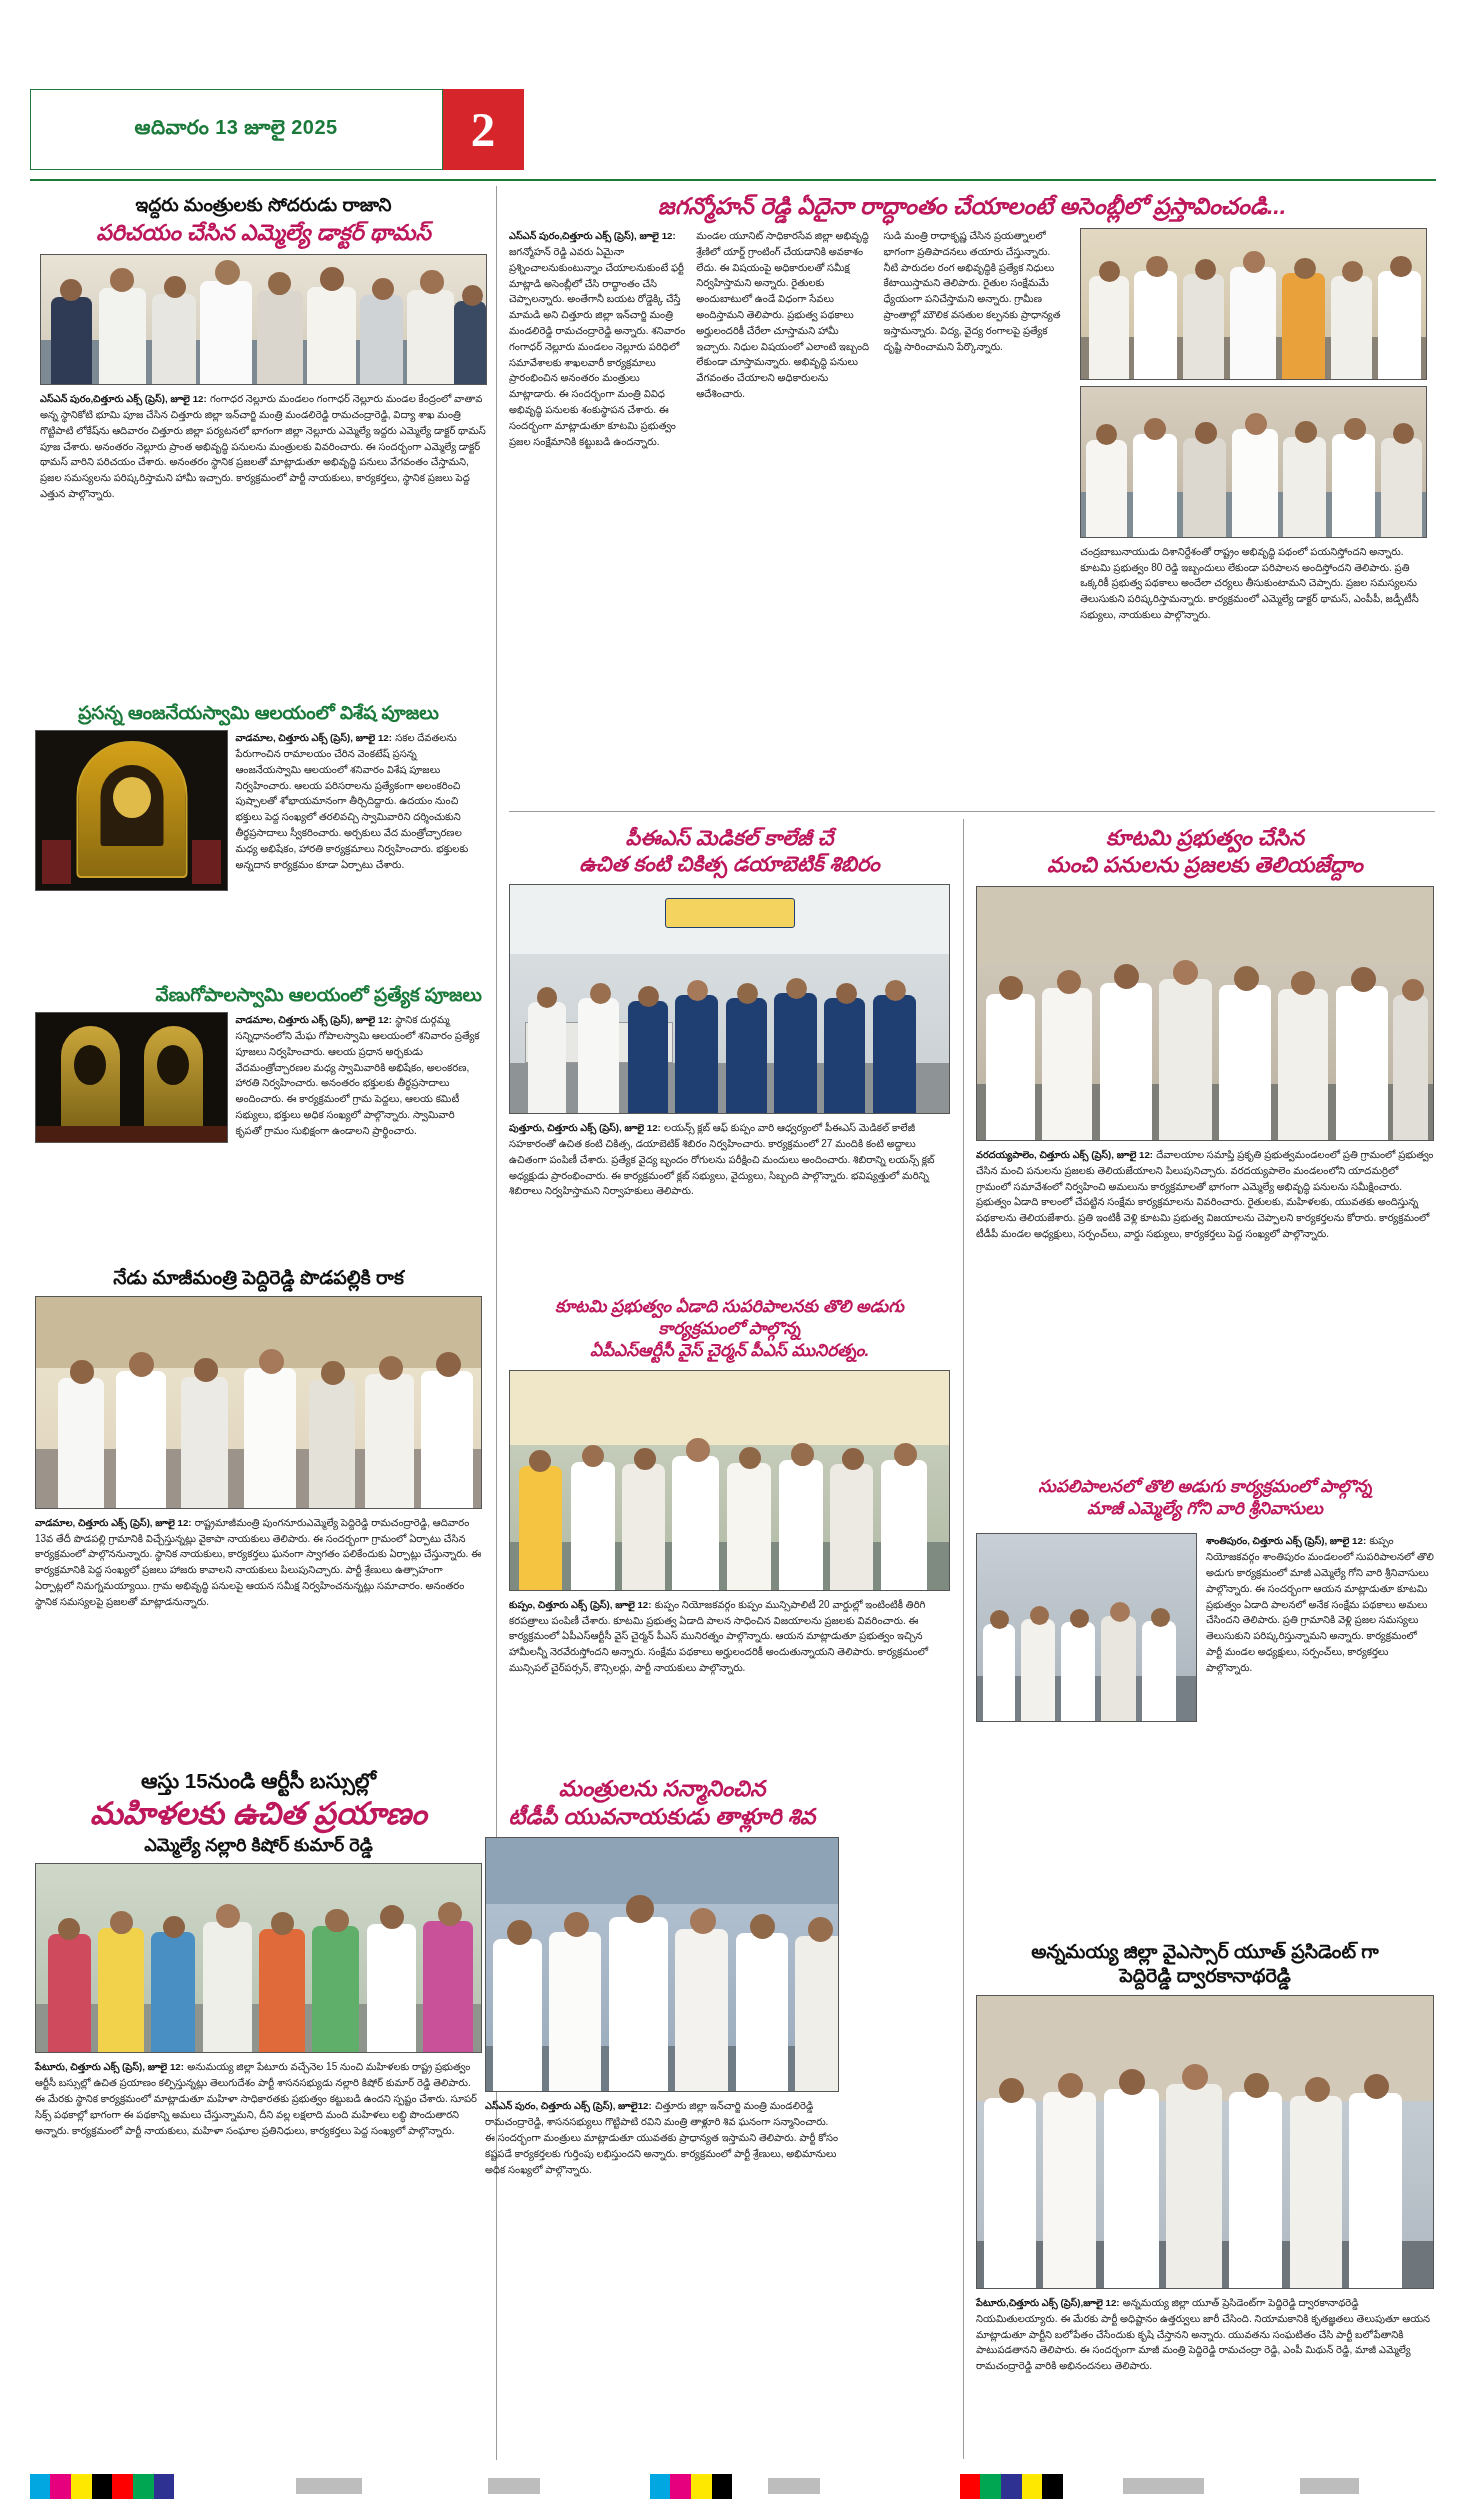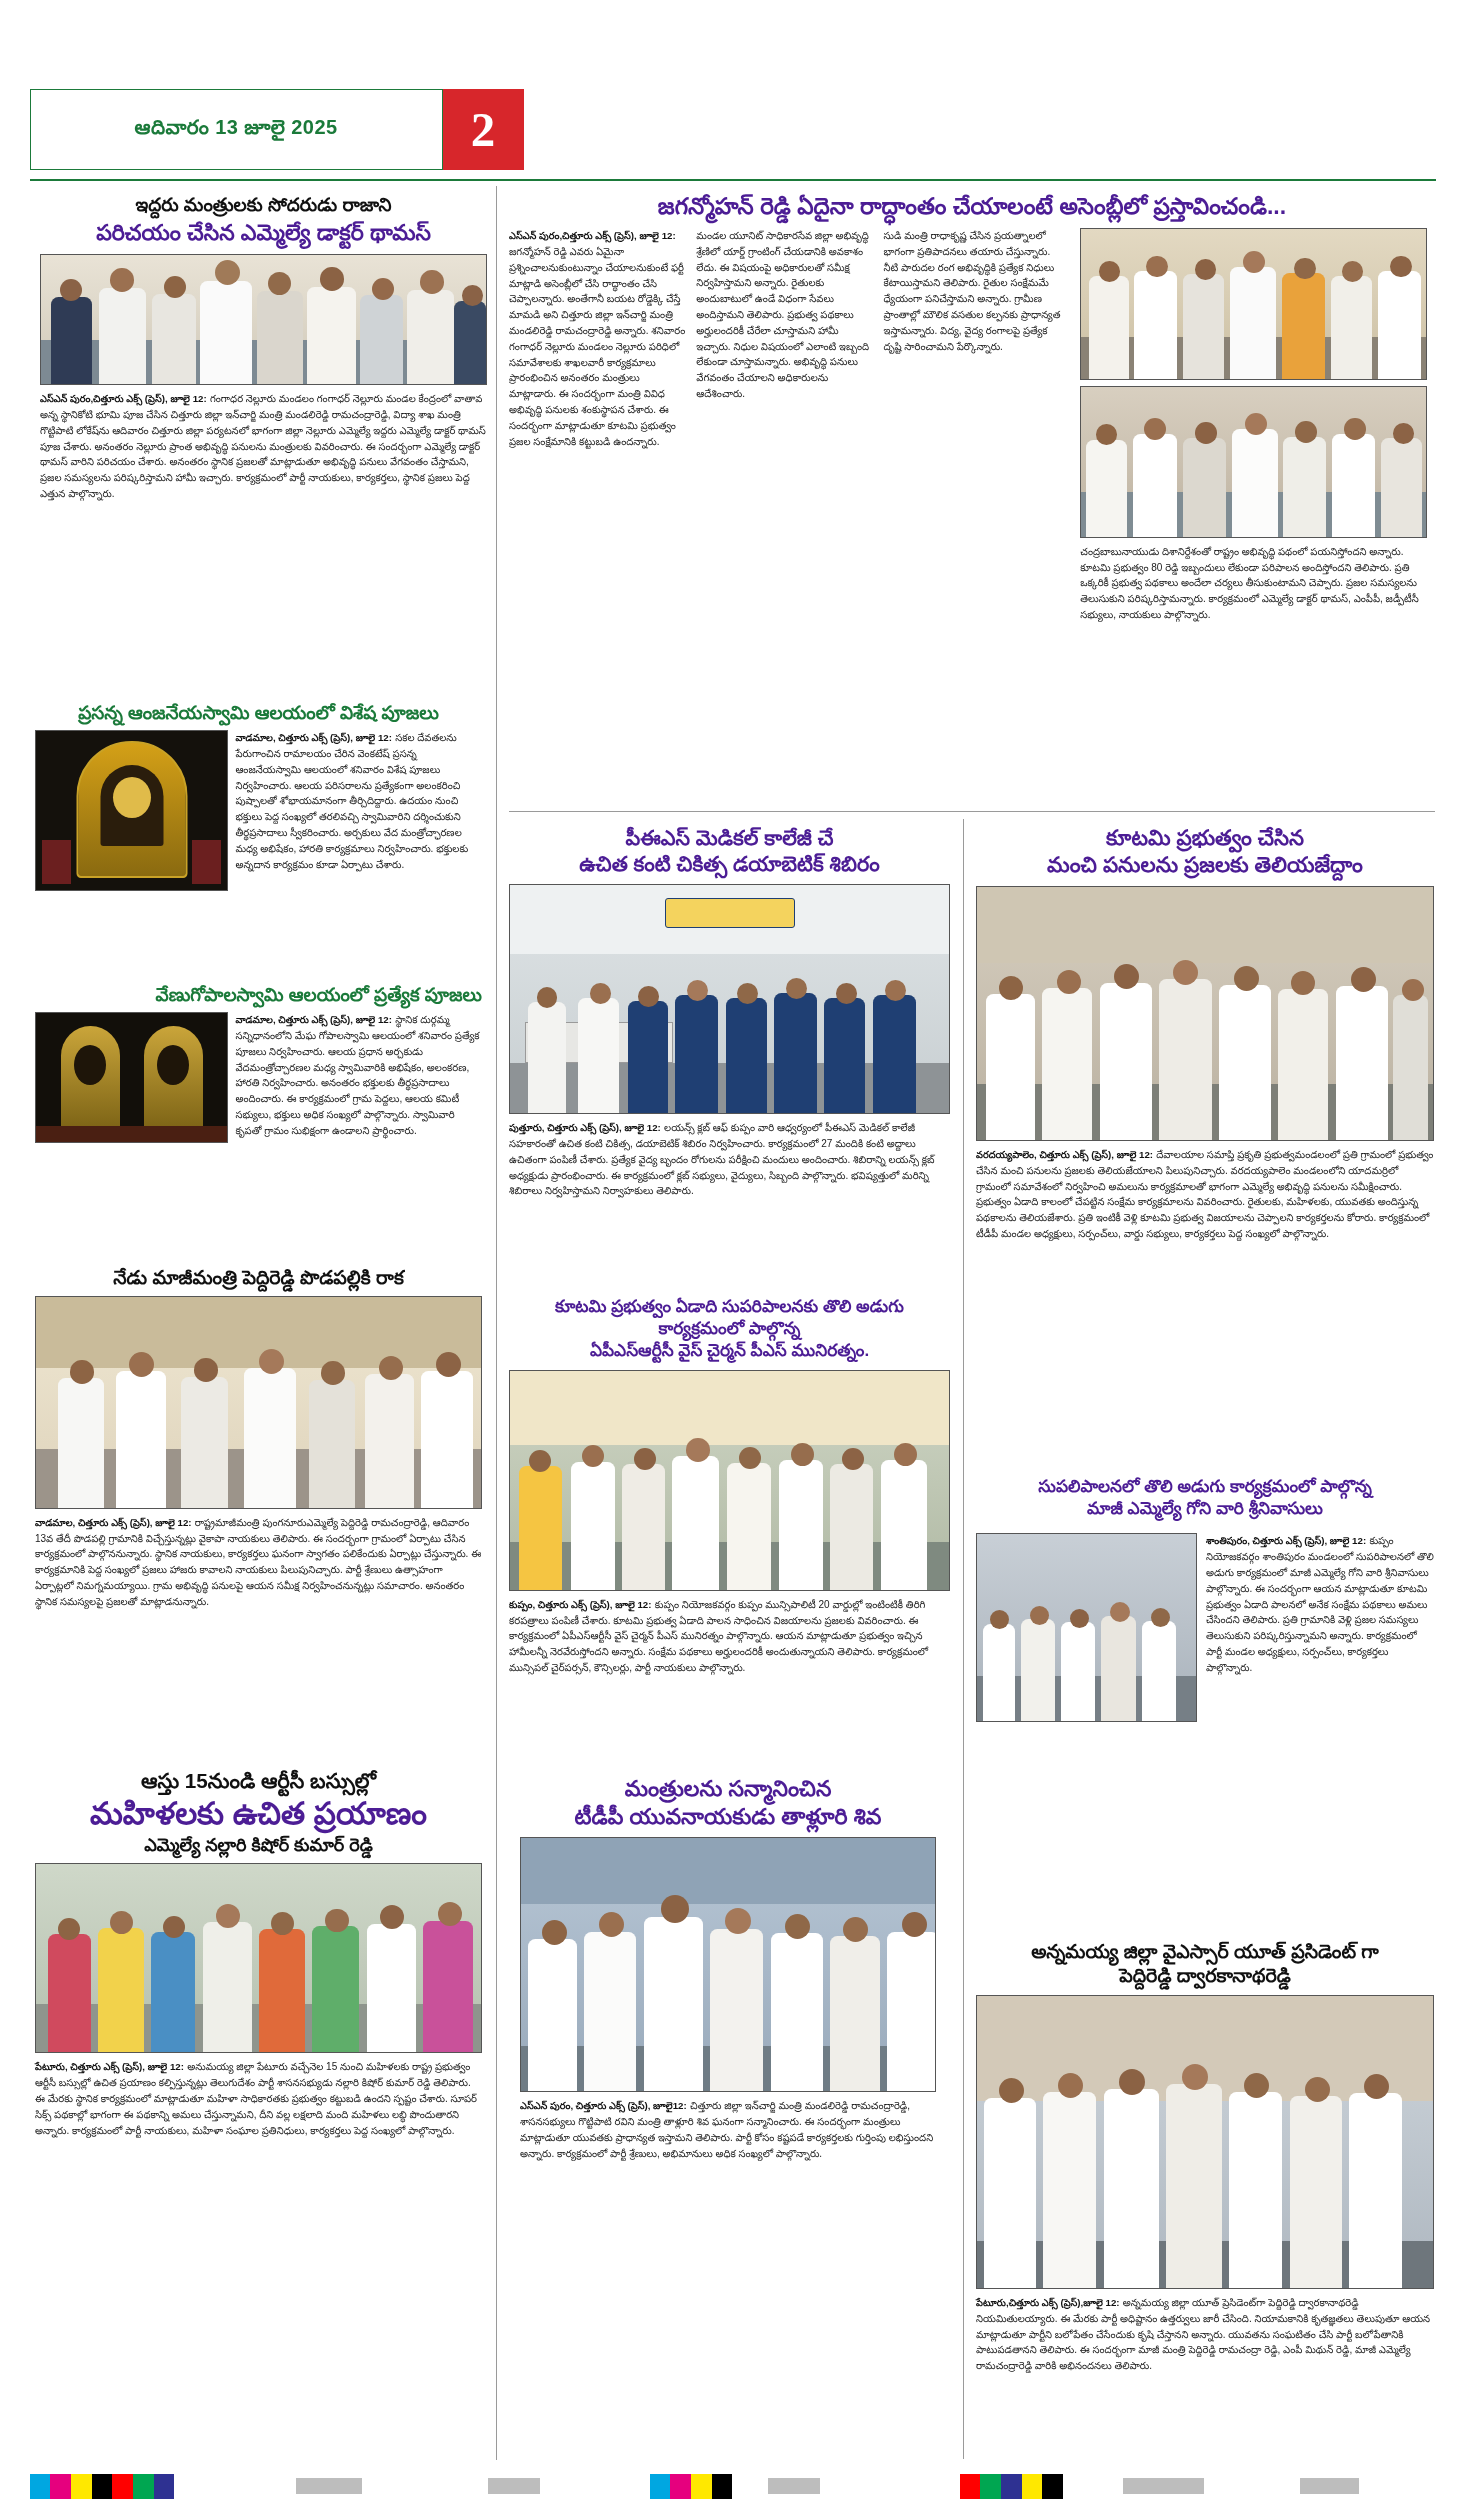--- a/index.html
+++ b/index.html
@@ -49,21 +49,21 @@
   }
   .rule {
     position:absolute; left:29.5px; width:1406px; height:2.2px; background:#1b7a3a;
   }
   
   .col { position:absolute; }
   .hdg {
     text-align:center; font-weight:bold; line-height:1.25;
     font-family:"Liberation Sans", sans-serif;
   }
-  .hdg.red { color:#4c1d95; }
+  .hdg.red { color:#be185d;font-style:italic; }
   .hdg.green { color:#1b7a3a; }
   .hdg.dark { color:#111; }
   .body-text {
     font-size:10px; line-height:1.48; text-align:justify; color:#1a1a1a;
     -webkit-hyphens:auto; hyphens:auto; word-break:break-word;
   }
   .byline { font-size:9.7px; font-weight:bold; color:#111; margin-bottom:3px; }
   .photo {
     position:relative; overflow:hidden; border:0.7px solid #555;
     background:#b9c3cb;
@@ -342,21 +342,21 @@
       <div class="head" style="left:332px; bottom:120px; width:22px; height:22px; background:#8c6345;"></div>
       <div class="ppl" style="left:371px; width:46px; height:130px; background:#ffffff;"></div>
       <div class="head" style="left:384px; bottom:124px; width:23px; height:23px; background:#9b7050;"></div>
     </div>
     <div style="margin-top:5.9px;">
       <span class="byline">కుప్పం, చిత్తూరు ఎక్స్‌ (ప్రెస్), జూలై 12:</span>
       <span class="body-text">కుప్పం నియోజకవర్గం కుప్పం మున్సిపాలిటీ 20 వార్డుల్లో ఇంటింటికీ తిరిగి కరపత్రాలు పంపిణీ చేశారు. కూటమి ప్రభుత్వ ఏడాది పాలన సాధించిన విజయాలను ప్రజలకు వివరించారు. ఈ కార్యక్రమంలో ఏపీఎస్ఆర్టీసీ వైస్ చైర్మన్ పీఎస్ మునిరత్నం పాల్గొన్నారు. ఆయన మాట్లాడుతూ ప్రభుత్వం ఇచ్చిన హామీలన్నీ నెరవేరుస్తోందని అన్నారు. సంక్షేమ పథకాలు అర్హులందరికీ అందుతున్నాయని తెలిపారు. కార్యక్రమంలో మున్సిపల్ చైర్‌పర్సన్, కౌన్సిలర్లు, పార్టీ నాయకులు పాల్గొన్నారు.</span>
     </div>
   </div>
 
-  <div class="col" style="left:520px; top:1775px; width:416px;">
+  <div class="col" style="left:485px; top:1775px; width:354px;">
     <div class="hdg red" style="font-size:22px; line-height:1.25;">మంత్రులను సన్మానించిన</div>
     <div class="hdg red" style="font-size:22px; line-height:1.25; margin-bottom:7.4px;">టీడీపీ యువనాయకుడు తాళ్లూరి శివ</div>
     <div class="photo" style="height:255px;">
       <div class="wall" style="background:linear-gradient(#b8c7d6,#98a9ba);"></div>
       <div style="position:absolute; left:0; right:0; top:0; height:26%; background:#8fa3b6;"></div>
       <div style="position:absolute; left:0; right:0; bottom:0; height:18%; background:#6f7c85;"></div>
       <div class="ppl" style="left:7.4px; width:49px; height:152px; background:#ffffff;"></div>
       <div class="head" style="left:20.7px; bottom:146px; width:25px; height:25px; background:#8d6444;"></div>
       <div class="ppl" style="left:63px; width:52px; height:159px; background:#fbfbfa;"></div>
       <div class="head" style="left:78px; bottom:154px; width:25px; height:25px; background:#9a6f4f;"></div>

